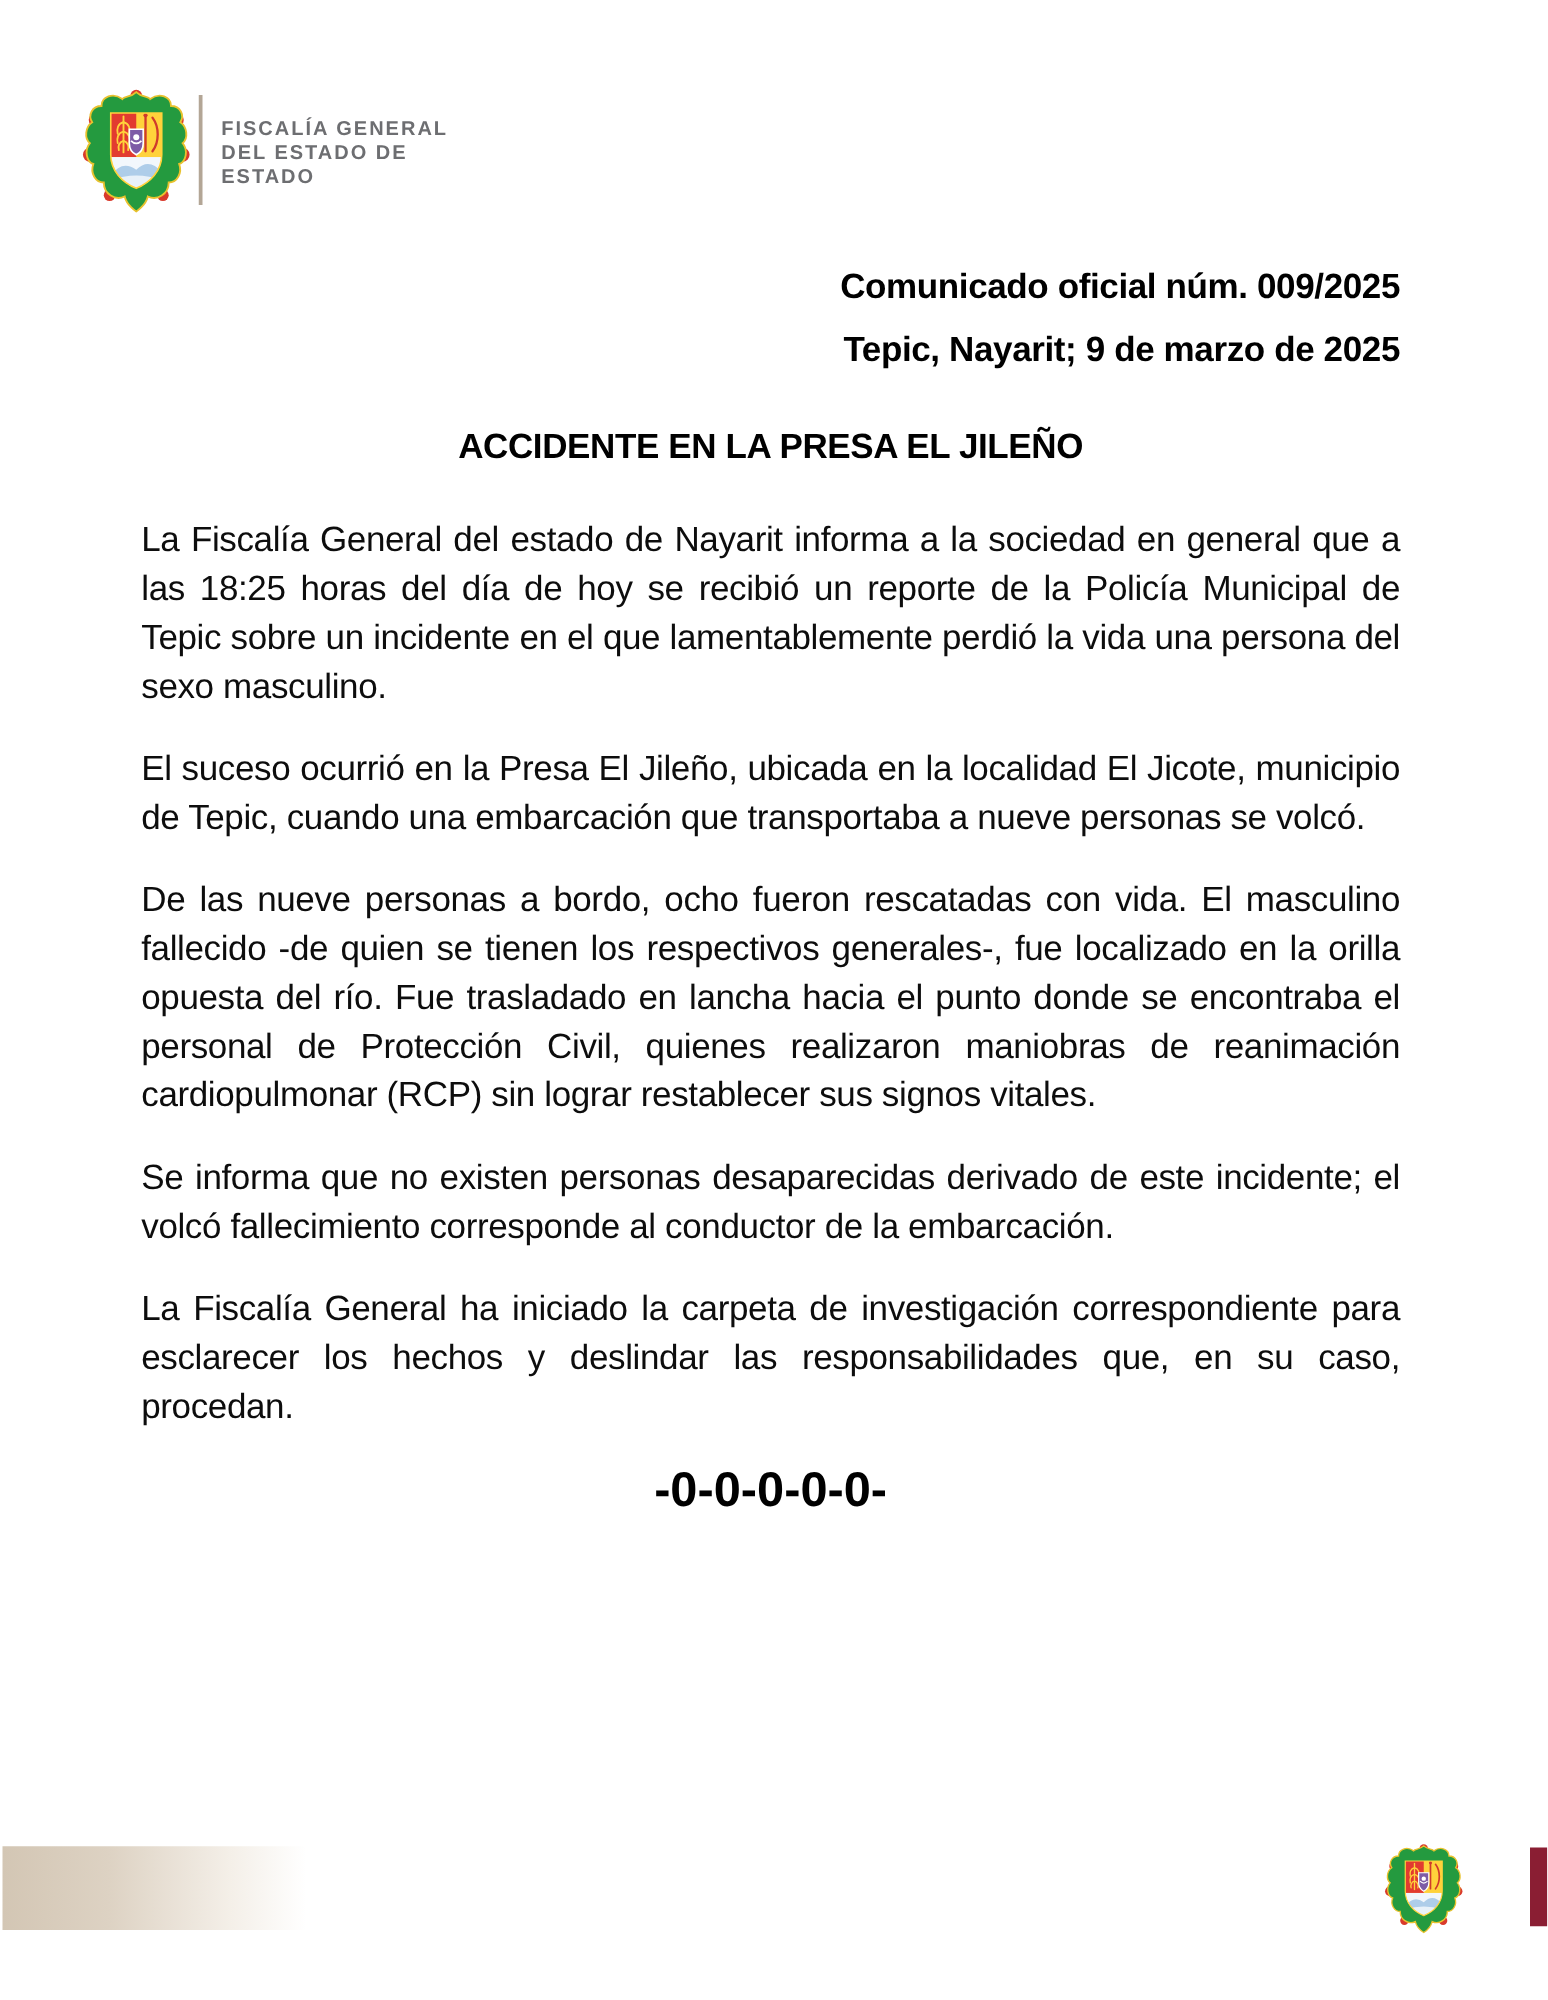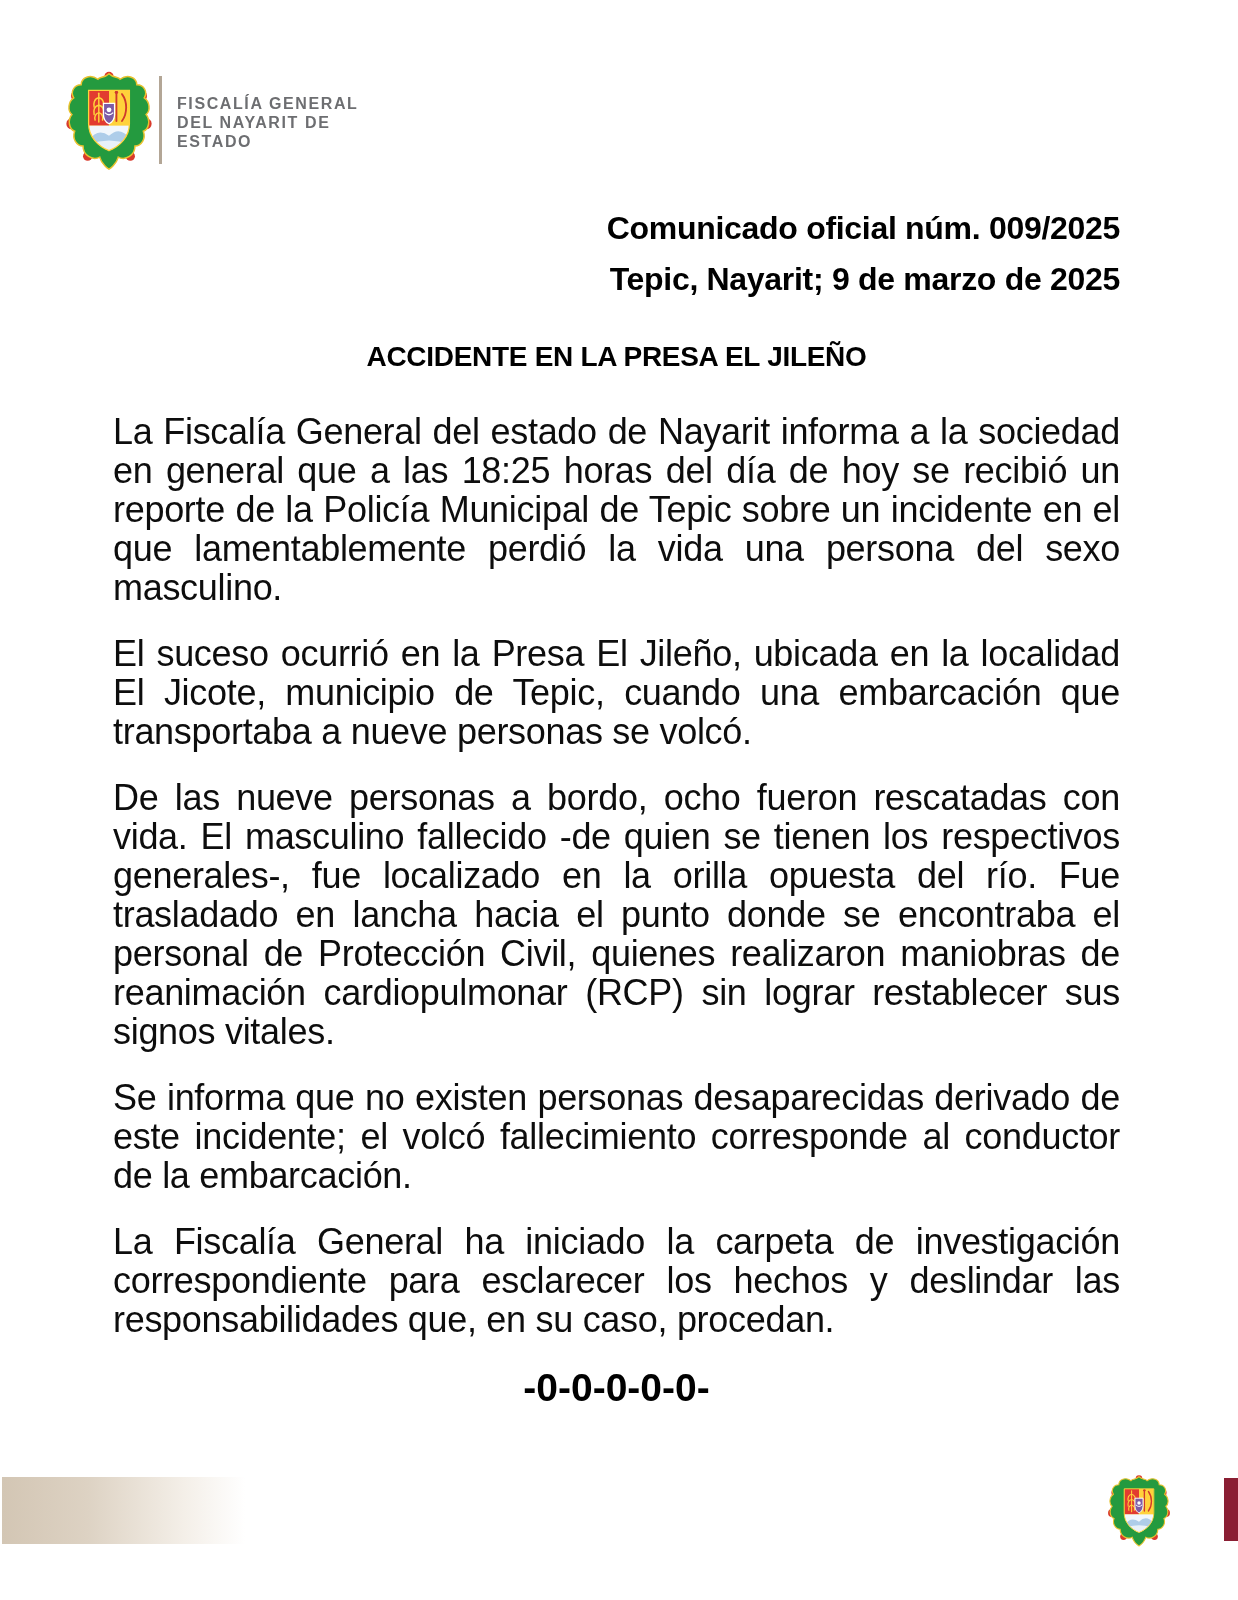--- a/index.html
+++ b/index.html
@@ -42,21 +42,21 @@
     white-space: nowrap;
   }
 
   
   .doc-meta {
     position: absolute;
     top: 203px;
     right: 118px;
     text-align: right;
     font-weight: 700;
-    font-size: 32px;
+    font-size: 28px;
     line-height: 51px;
     color: #000000;
     letter-spacing: -0.3px;
   }
 
   
   .doc-title {
     position: absolute;
     left: 113px;
     top: 341px;
@@ -71,21 +71,21 @@
 
   
   .doc-body {
     position: absolute;
     left: 113px;
     top: 412px;
     width: 1007px;
   }
   .doc-body p.para {
     margin: 0 0 27px 0;
-    font-size: 36px;
+    font-size: 28px;
     line-height: 39px;
     letter-spacing: -0.3px;
     text-align: justify;
     color: #0d0d0d;
   }
   .closing {
     margin-top: 14px;
     text-align: center;
     font-weight: 700;
     font-size: 39px;
@@ -180,21 +180,21 @@
 </svg>
 
 <div class="page">
 
   <svg class="brand-logo" viewBox="0 0 100 110">
     <use href="#coat"></use>
   </svg>
   <div class="brand-divider"></div>
   <div class="org-name">
     <div>FISCALÍA GENERAL</div>
-    <div>DEL NAYARIT DE</div>
+    <div>DEL ESTADO DE</div>
     <div>ESTADO</div>
   </div>
 
   <div class="doc-meta">
     <div>Comunicado oficial núm. 009/2025</div>
     <div>Tepic, Nayarit; 9 de marzo de 2025</div>
   </div>
 
   <h1 class="doc-title">ACCIDENTE EN LA PRESA EL JILEÑO</h1>
 

